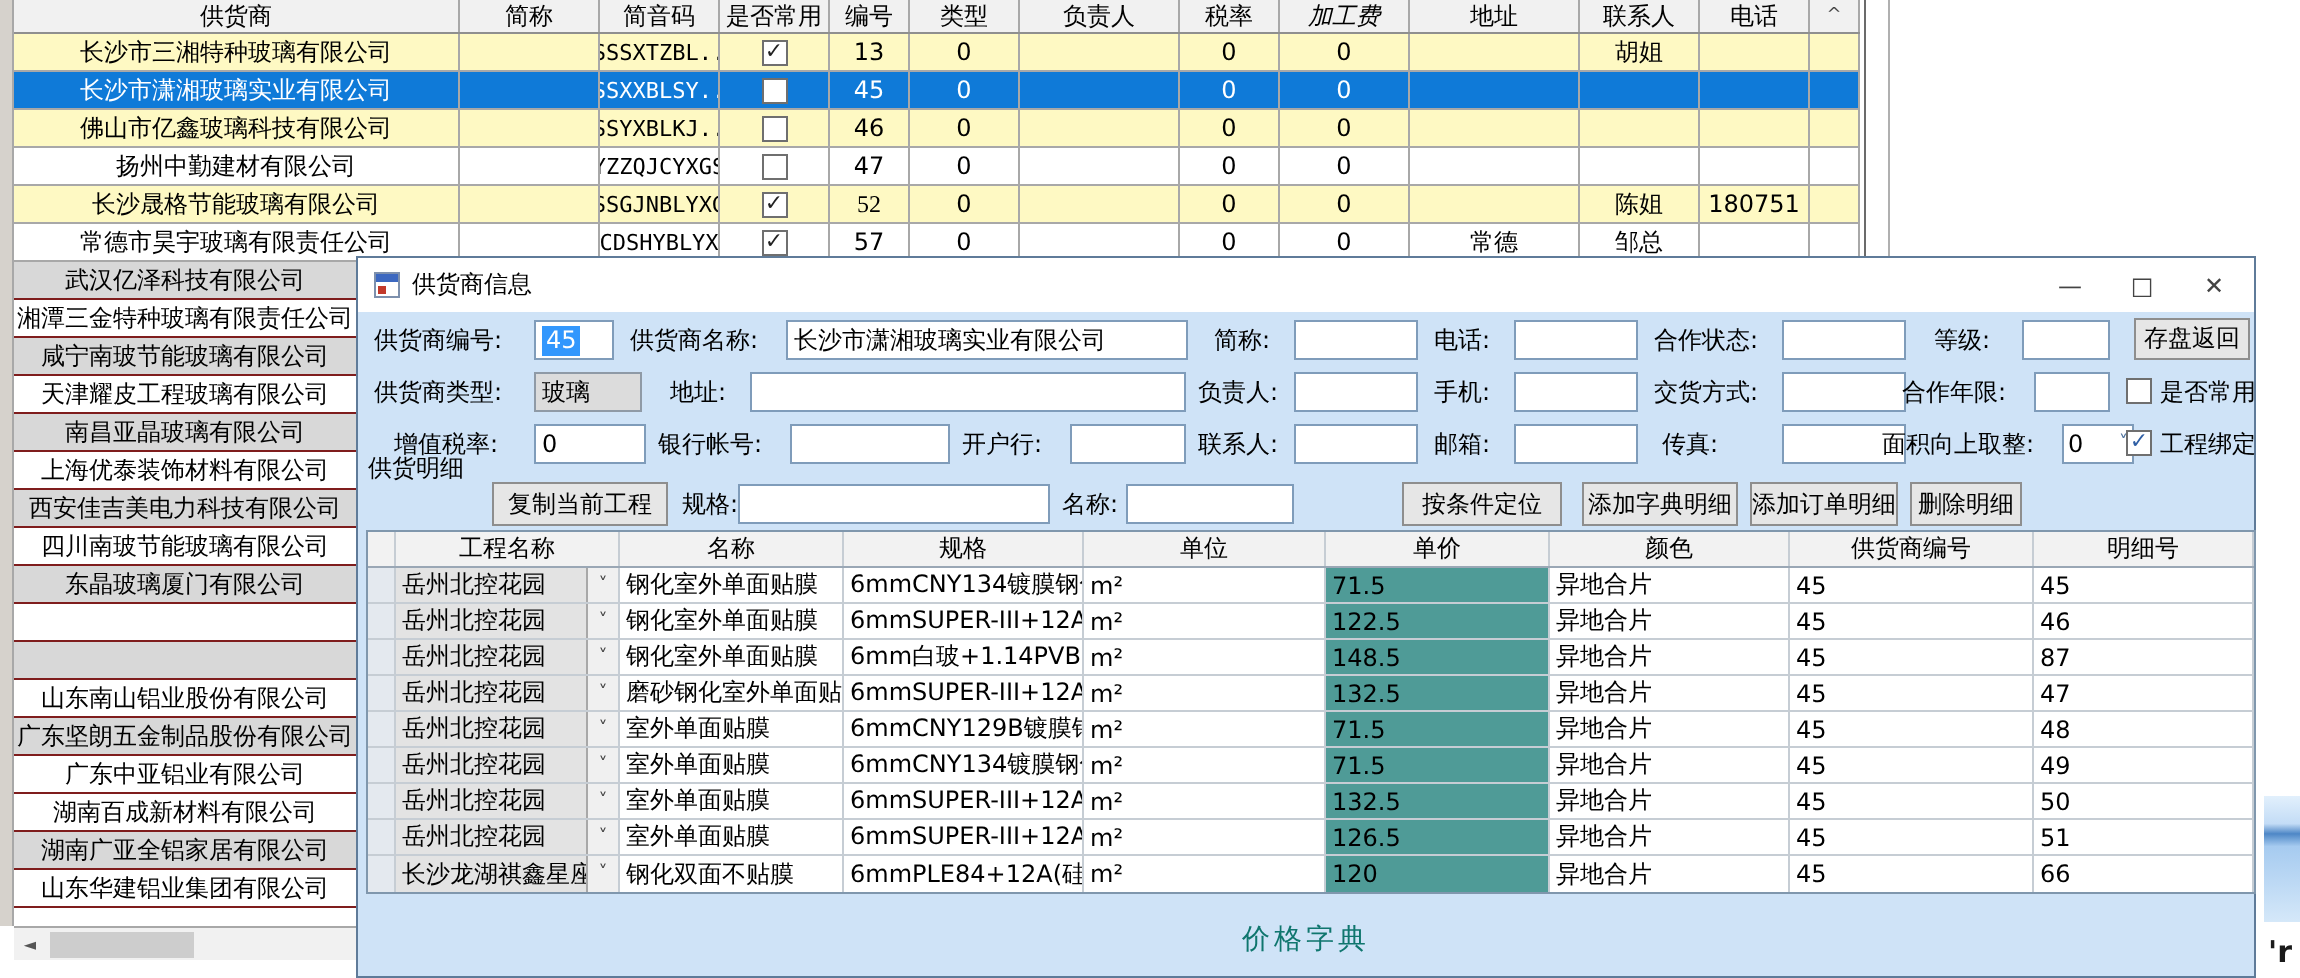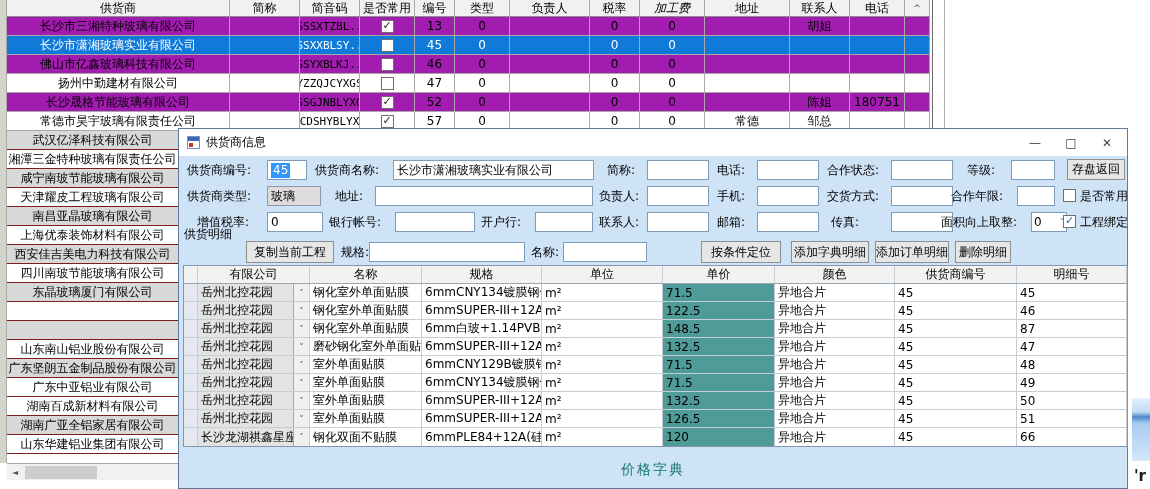--- a/index.html
+++ b/index.html
@@ -6,21 +6,21 @@
   #screen{position:relative;width:1150px;height:489px;overflow:hidden;background:#fff;
           font-family:"DejaVu Sans","Liberation Sans",sans-serif;font-size:12px;color:#000;}
 
   
   #left-strip{position:absolute;left:0;top:0;width:7px;height:463px;background:#d6d2cc;border-right:1px solid #a8a8a8;box-sizing:border-box;}
   #bg-header{position:absolute;left:7px;top:0;height:17px;display:flex;background:#f1f1f1;border-bottom:1px solid #8f8f8f;box-sizing:border-box;}
   .bgcell{flex:0 0 auto;box-sizing:border-box;border-right:1px solid #a8a8a8;height:100%;
           display:flex;align-items:center;justify-content:center;overflow:hidden;white-space:nowrap;}
   #bg-rows{position:absolute;left:7px;top:17px;}
   .bgrow{display:flex;height:19px;background:#fff;border-bottom:1px solid #a8a8a8;box-sizing:border-box;}
-  .bgrow.grey{background:#a21caf;}
+  .bgrow.grey{background:#fef9c3;}
   .bgrow.selected{background:#0f7ad8;color:#fff;}
   .pinyin{font-family:"DejaVu Sans Mono","Liberation Mono",monospace;font-size:11px;}
   .cb{width:13px;height:13px;background:#fff;border:1px solid #6f6f6f;box-sizing:border-box;
       font-size:11px;line-height:10px;text-align:center;color:#222;overflow:hidden;}
   #left-list{position:absolute;left:7px;top:131px;width:171px;height:332px;overflow:hidden;}
   .leftrow{height:19px;box-sizing:border-box;border-bottom:1px solid #7f1d1d;background:#fff;
            display:flex;align-items:center;justify-content:center;overflow:hidden;white-space:nowrap;}
   .leftrow.grey{background:#d8d8d8;}
   #h-scrollbar{position:absolute;left:7px;top:463px;width:171px;height:17px;background:#f1f1f1;border-top:1px solid #a8a8a8;box-sizing:border-box;display:flex;align-items:center;}
   #h-scroll-left{width:16px;text-align:center;font-size:8px;color:#555;}
@@ -163,21 +163,21 @@
         <div class="bgcell" style="width: 55px;"></div>
         <div class="bgcell" style="width: 25px;"></div>
       </div>
       <div class="bgrow grey">
         <div class="bgcell" style="width: 223px;">长沙晟格节能玻璃有限公司</div>
         <div class="bgcell" style="width: 70px;"></div>
         <div class="bgcell pinyin" style="width: 60px;">CSSGJNBLYXGS</div>
         <div class="bgcell" style="width: 55px;">
           <span class="cb">✓</span>
         </div>
-        <div class="bgcell" style="width: 40px;">52</div>
+        <div class="bgcell" style="width: 40px; font-family: Liberation Serif, serif;">52</div>
         <div class="bgcell" style="width: 55px;">0</div>
         <div class="bgcell" style="width: 80px;"></div>
         <div class="bgcell" style="width: 50px;">0</div>
         <div class="bgcell" style="width: 65px;">0</div>
         <div class="bgcell" style="width: 85px;"></div>
         <div class="bgcell" style="width: 60px;">陈姐</div>
         <div class="bgcell" style="width: 55px;">180751</div>
         <div class="bgcell" style="width: 25px;"></div>
       </div>
       <div class="bgrow">
@@ -331,21 +331,21 @@
     <span class="flabel" style="left:352px;top:113px">名称:</span>
     <input class="finput" style="left: 384px; top: 113px; width: 84px;" value="">
     <div class="btn" style="left:522px;top:112px;width:80px">按条件定位</div>
     <div class="btn" style="left:612px;top:112px;width:78px">添加字典明细</div>
     <div class="btn" style="left:696px;top:112px;width:74px">添加订单明细</div>
     <div class="btn" style="left:776px;top:112px;width:56px">删除明细</div>
 
     <div id="dlg-grid">
         <div class="ghead">
           <div class="gcell" style="width: 14px;"></div>
-          <div class="gcell" style="width: 112px;">有限公司</div>
+          <div class="gcell" style="width: 112px;">工程名称</div>
           <div class="gcell" style="width: 112px;">名称</div>
           <div class="gcell" style="width: 120px;">规格</div>
           <div class="gcell" style="width: 121px;">单位</div>
           <div class="gcell" style="width: 112px;">单价</div>
           <div class="gcell" style="width: 120px;">颜色</div>
           <div class="gcell" style="width: 122px;">供货商编号</div>
           <div class="gcell" style="width: 110px;">明细号</div>
         </div>
         <div class="grow">
           <div class="gcell selcol" style="width: 14px;"></div>

